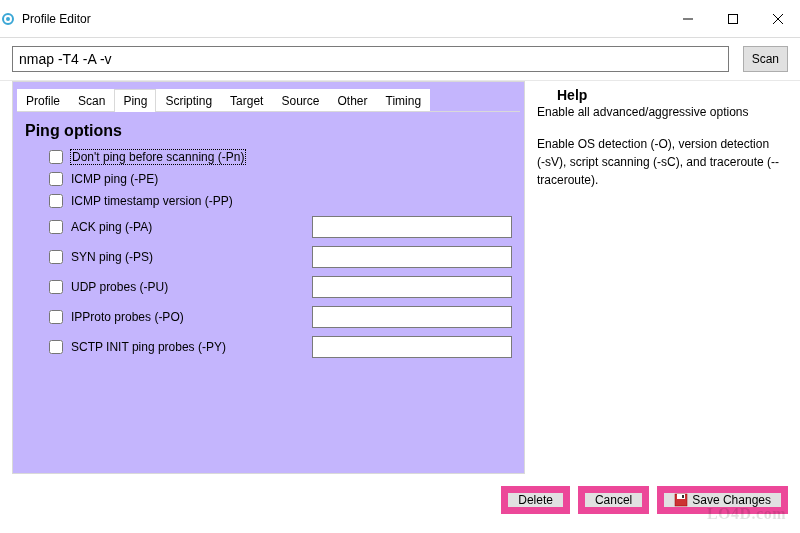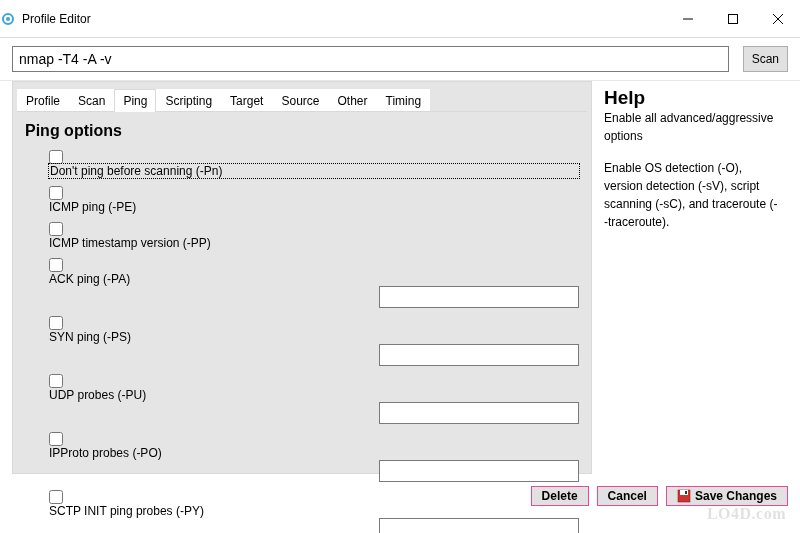--- a/index.html
+++ b/index.html
@@ -12,41 +12,41 @@
   .win-controls { margin-left: auto; display: flex; }
   .win-btn { width: 45px; height: 30px; display: flex; align-items: center; justify-content: center; cursor: pointer; }
   .win-btn svg { width: 10px; height: 10px; }
 
   .command-row { padding: 8px 12px; display: flex; gap: 14px; border-bottom: 1px solid #e8e8e8; }
   .command-input { flex: 1; height: 26px; padding: 2px 6px; font-family: inherit; font-size: 14px; border: 1px solid #7a7a7a; background: #fff; }
   .scan-btn { height: 26px; padding: 0 8px; background: #e1e1e1; border: 1px solid #adadad; font-family: inherit; font-size: 12px; cursor: pointer; }
 
   .content-area { display: flex; padding: 0 12px 12px 12px; height: 405px; }
 
-  .tab-panel { width: 580px; border: 1px solid #d9d9d9; background: #e5e5e5; position: relative; }
+  .tab-panel { width: 513px; border: 1px solid #d9d9d9; background: #c4b5fd; position: relative; }
   .tab-strip { display: flex; padding: 6px 4px 0 4px; }
   .tab { padding: 4px 8px; border: 1px solid transparent; border-bottom: none; cursor: pointer; font-size: 12px; color: #000; position: relative; top: 1px; background: #fff; }
   .tab.active { border-color: #d9d9d9; background: #fff; z-index: 2; }
   .tab-underline { height: 1px; background: #d9d9d9; margin: 0 4px; position: relative; top: 0; }
   .tab-body { padding: 10px 12px; }
 
   .section-title { font-weight: bold; font-size: 16px; margin-bottom: 10px; }
 
-  .opt-row { display: flex; margin-bottom: 8px; padding-left: 24px; flex-direction: column; }
+  .opt-row { display: flex; align-items: center; margin-bottom: 8px; padding-left: 24px; }
   .opt-row input[type="checkbox"] { width: 14px; height: 14px; margin: 0 8px 0 0; cursor: pointer; accent-color: #000; }
   .opt-row .opt-label { font-size: 12px; color: #000; }
   .opt-row .opt-label.selected { outline: 1px dotted #000; outline-offset: 0px; padding: 0 1px; }
   .opt-row .opt-input { margin-left: auto; width: 200px; height: 22px; border: 1px solid #7a7a7a; background: #fff; padding: 0 4px; font-family: inherit; }
 
   .help-panel { flex: 1; padding: 0 8px 8px 12px; }
-  .help-title { font-weight: bold; font-size: 19px; margin-top: 6px; }
+  .help-title { font-weight: bold; font-size: 14px; margin-top: 6px; margin-left: 20px; }
   .help-body { font-size: 12px; color: #000; line-height: 1.5; }
 
   .button-row { display: flex; justify-content: flex-end; gap: 8px; padding: 0 12px 12px 12px; align-items: center; }
-  .btn { height: 20px; padding: 0 10px; background: #e1e1e1; border: 1px solid #ec4899; font-family: inherit; font-size: 12px; cursor: pointer; display: inline-flex; align-items: center; gap: 4px; font-weight: bold; }
+  .btn { height: 28px; padding: 0 10px; background: #e1e1e1; border: 7px solid #ec4899; font-family: inherit; font-size: 12px; cursor: pointer; display: inline-flex; align-items: center; gap: 4px; }
   .btn .btn-icon { width: 14px; height: 14px; display: inline-flex; align-items: center; justify-content: center; }
 
   .watermark { position: absolute; bottom: 10px; right: 14px; font-family: Liberation Serif, serif; font-size: 16px; font-weight: bold; color: rgba(0,0,0,0.12); letter-spacing: 0.5px; pointer-events: none;}
 </style>
 </head>
 <body>
 
 <div class="titlebar">
   <span class="app-icon">
     <svg viewBox="0 0 16 16">

